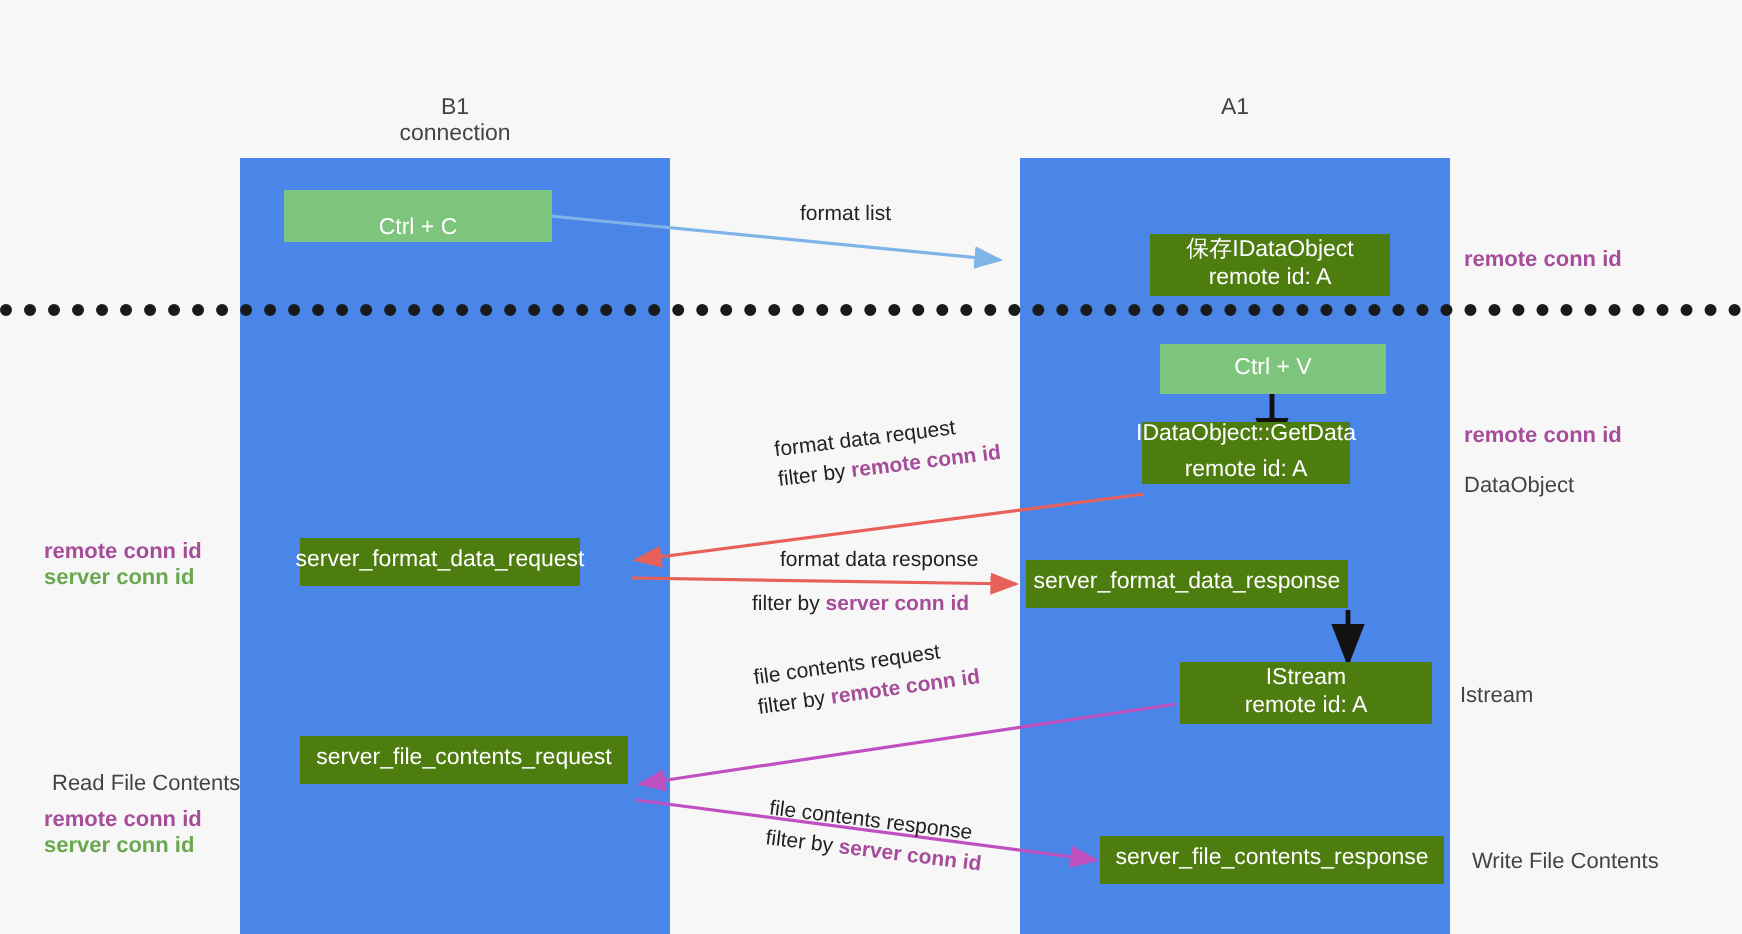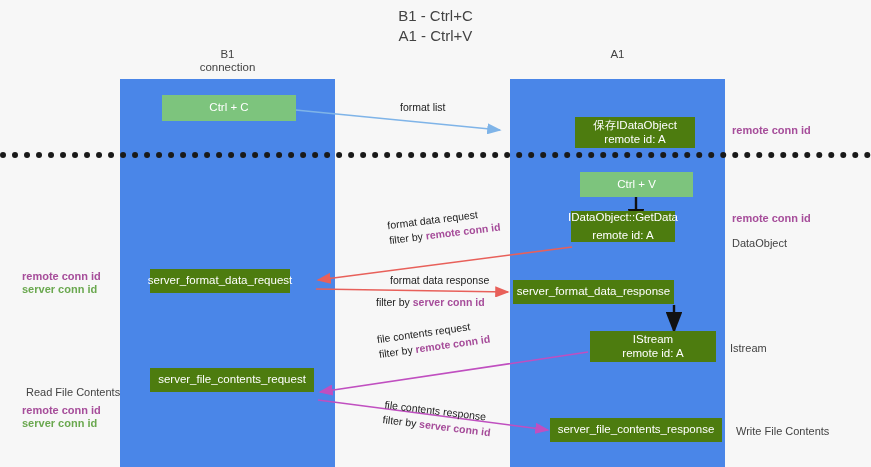--- a/index.html
+++ b/index.html
@@ -54,24 +54,20 @@
 
   svg.wires{position:absolute;left:0;top:0;width:871px;height:467px;overflow:visible;}
   .dash-sep{position:absolute;left:0;top:152px;width:871px;height:0;
     border-top:6px dotted #1a1a1a;}
 </style>
 </head>
 <body>
 
 <div id="stage">
 
-  <div class="title">
-    <span>B1 - Ctrl+C</span>
-    <span>A1 - Ctrl+V</span>
-  </div>
 
   <div class="lane-hdr" style="left:135px;top:48px;width:185px;">
     <span class="l1">B1</span>
     <span class="l2">connection</span>
   </div>
   <div class="lane-hdr" style="left:525px;top:48px;width:185px;">
     <span class="l1">A1</span>
   </div>
 
   <div class="lane lane-b1"></div>
@@ -103,21 +99,21 @@
 
     <path d="M674,305 L674,331" stroke="#111111" stroke-width="2.4" fill="none" marker-end="url(#ah-blk)"></path>
 
     <path d="M588,352 L320,392" stroke="#c04fc0" stroke-width="1.6" fill="none" marker-end="url(#ah-mag)"></path>
 
     <path d="M318,400 L548,430" stroke="#c04fc0" stroke-width="1.6" fill="none" marker-end="url(#ah-mag)"></path>
   </svg>
 
   <div class="dash-sep"></div>
 
-  <div class="node n-green" style="left:162px;top:95px;width:134px;height:26px;">
+  <div class="node n-green" style="left:142px;top:95px;width:134px;height:26px;justify-content:flex-end;">
     <span>Ctrl + C</span>
   </div>
 
   <div class="node n-orange" style="left:575px;top:117px;width:120px;height:31px;">
     <span>保存IDataObject</span>
     <span class="sub">remote id: A</span>
   </div>
 
   <div class="node n-green" style="left:580px;top:172px;width:113px;height:25px;">
     <span>Ctrl + V</span>

